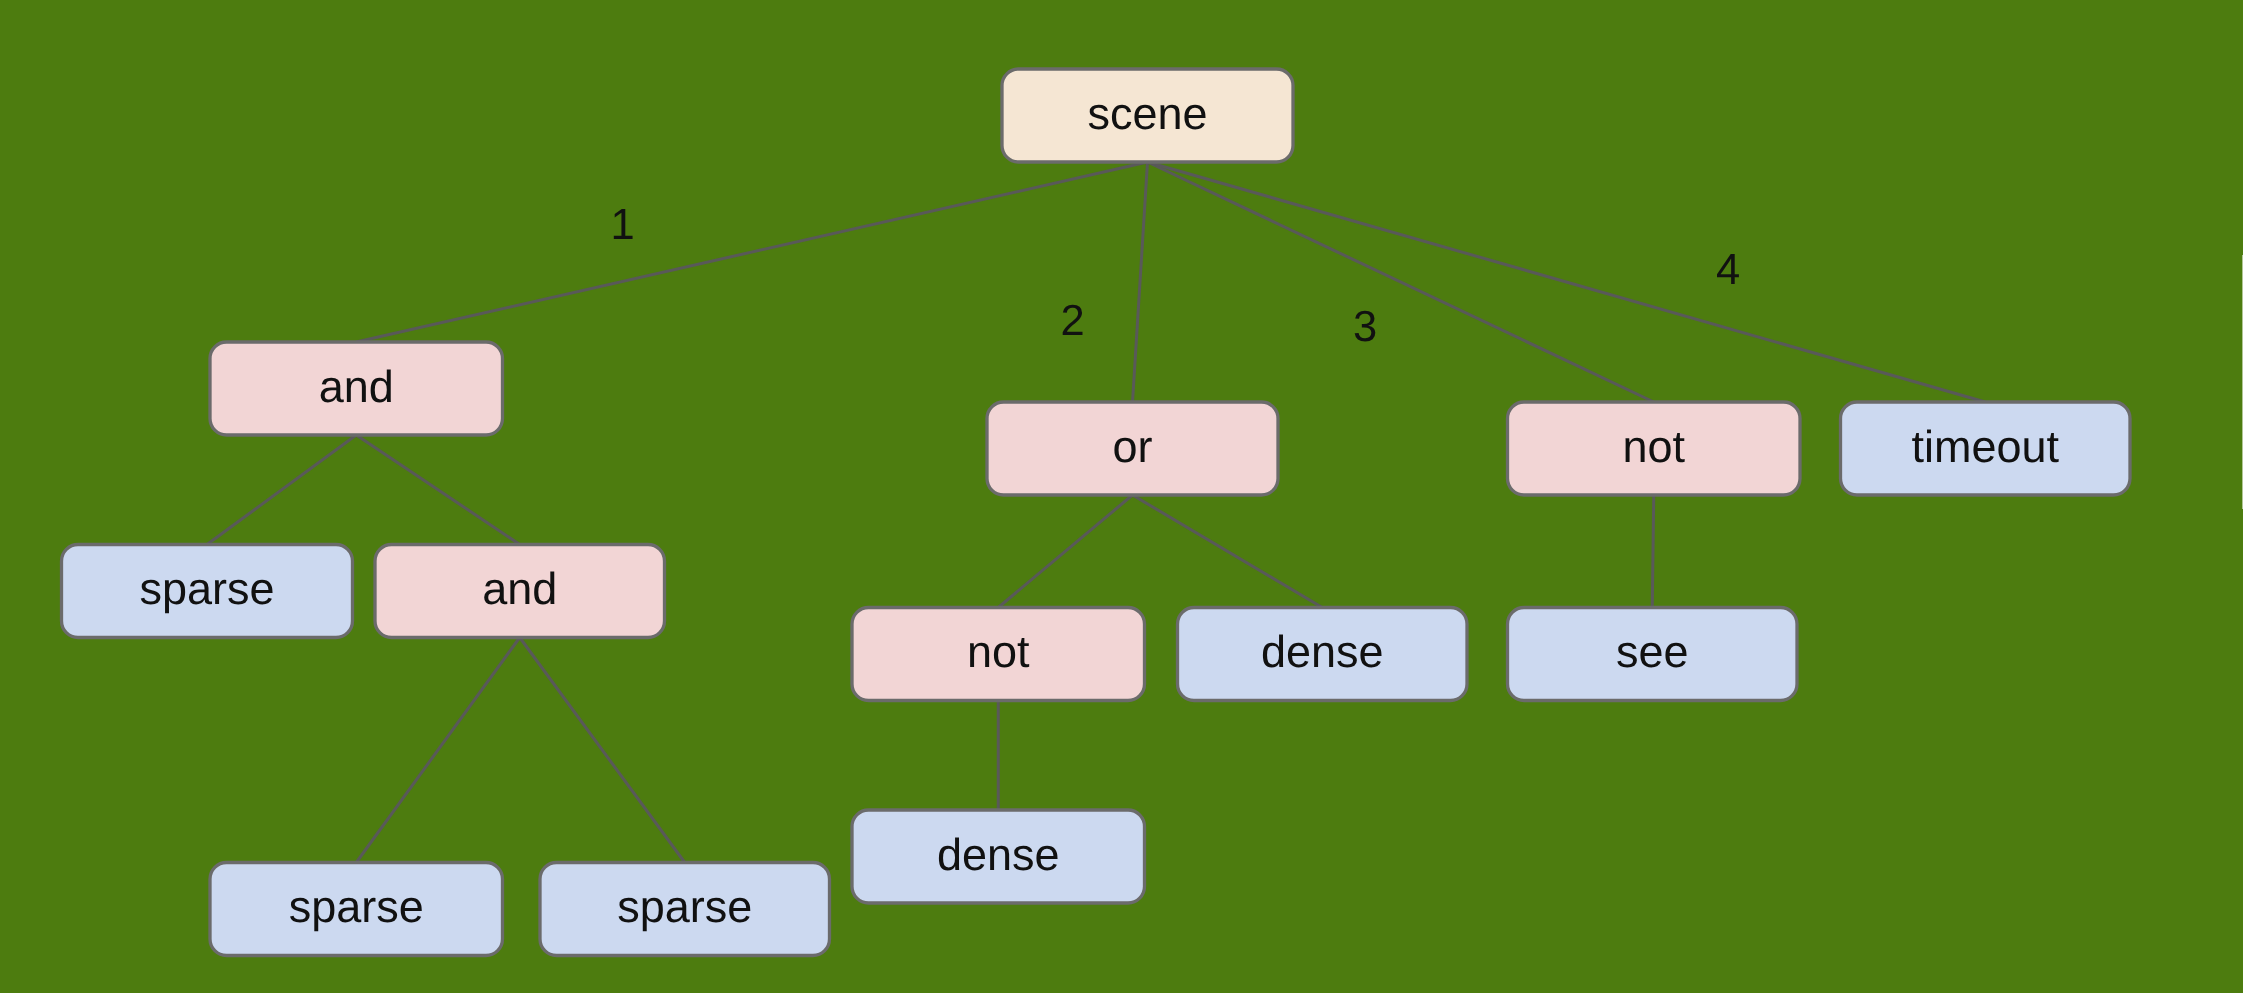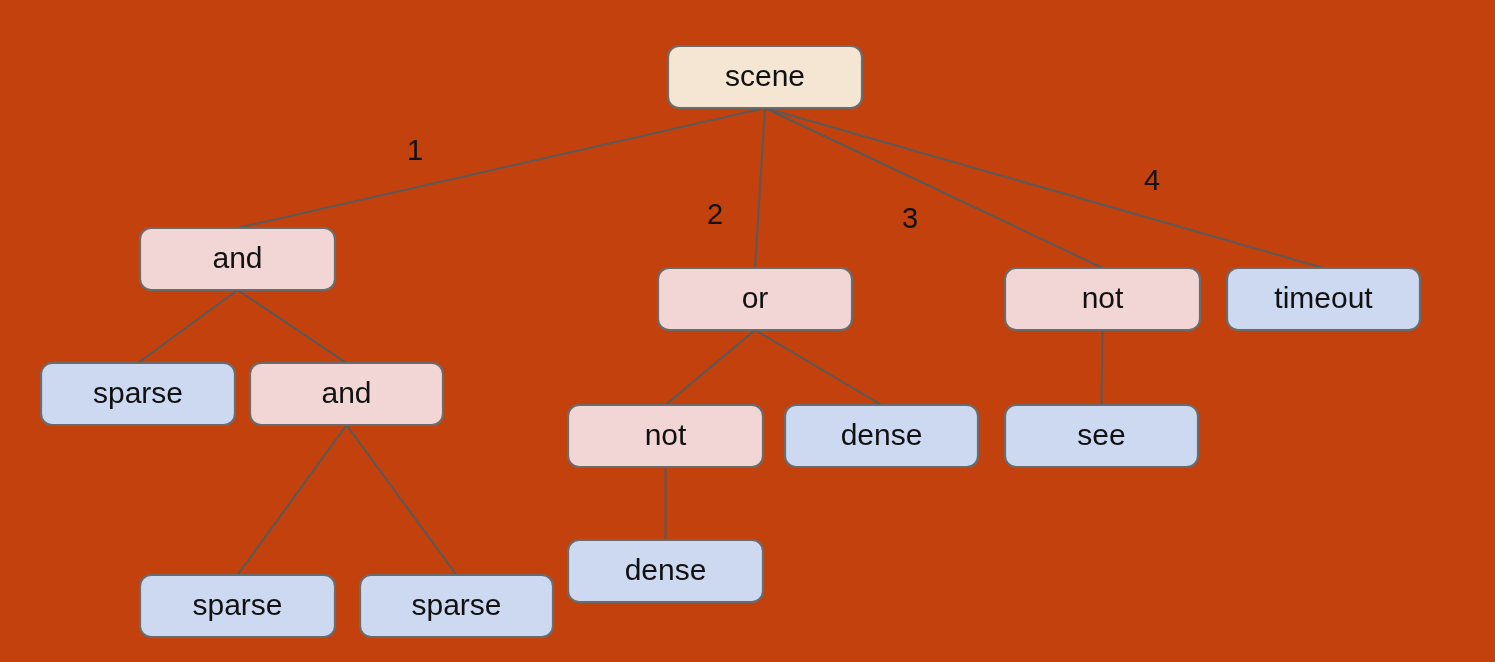--- a/index.html
+++ b/index.html
@@ -49,21 +49,21 @@
     font-family: "Liberation Sans", sans-serif;
     font-size: 29px;
     fill: #111111;
     text-anchor: middle;
     dominant-baseline: middle;
   }
 </style>
 </head>
 <body>
 
-<div id="canvas" style="background: #c2410c;">
+<div id="canvas" style="background: #4d7c0f;">
   <svg id="tree" viewBox="0 0 1495 662">
     <g id="edge-layer">
         <line x1="765" y1="108" x2="237.5" y2="228" class="edge-line" stroke="#595959"></line>
         <line x1="765" y1="108" x2="755" y2="268" class="edge-line" stroke="#595959"></line>
         <line x1="765" y1="108" x2="1102.5" y2="268" class="edge-line" stroke="#595959"></line>
         <line x1="765" y1="108" x2="1323.5" y2="268" class="edge-line" stroke="#595959"></line>
         <line x1="237.5" y1="290" x2="138" y2="363" class="edge-line" stroke="#595959"></line>
         <line x1="237.5" y1="290" x2="346.5" y2="363" class="edge-line" stroke="#595959"></line>
         <line x1="755" y1="330" x2="665.5" y2="405" class="edge-line" stroke="#595959"></line>
         <line x1="755" y1="330" x2="881.5" y2="405" class="edge-line" stroke="#595959"></line>

